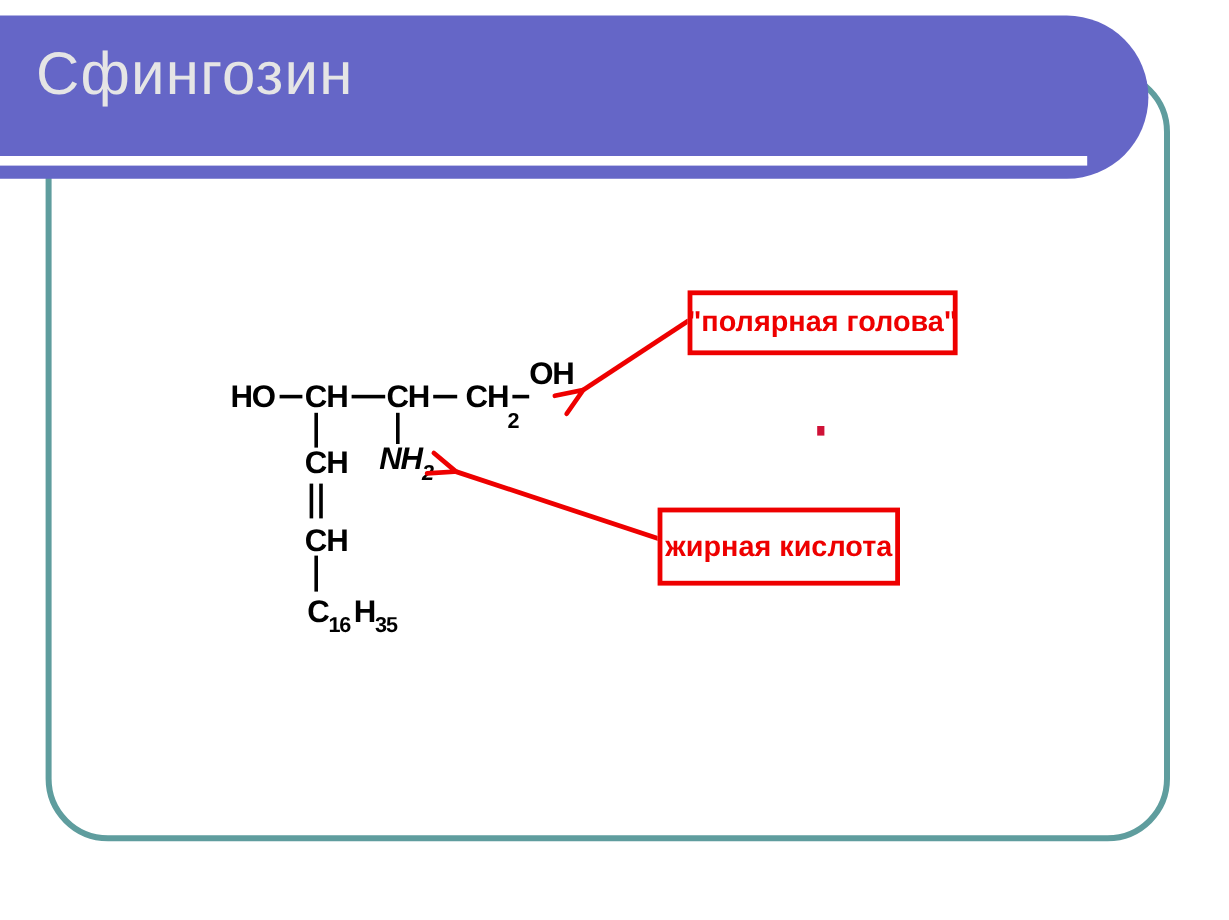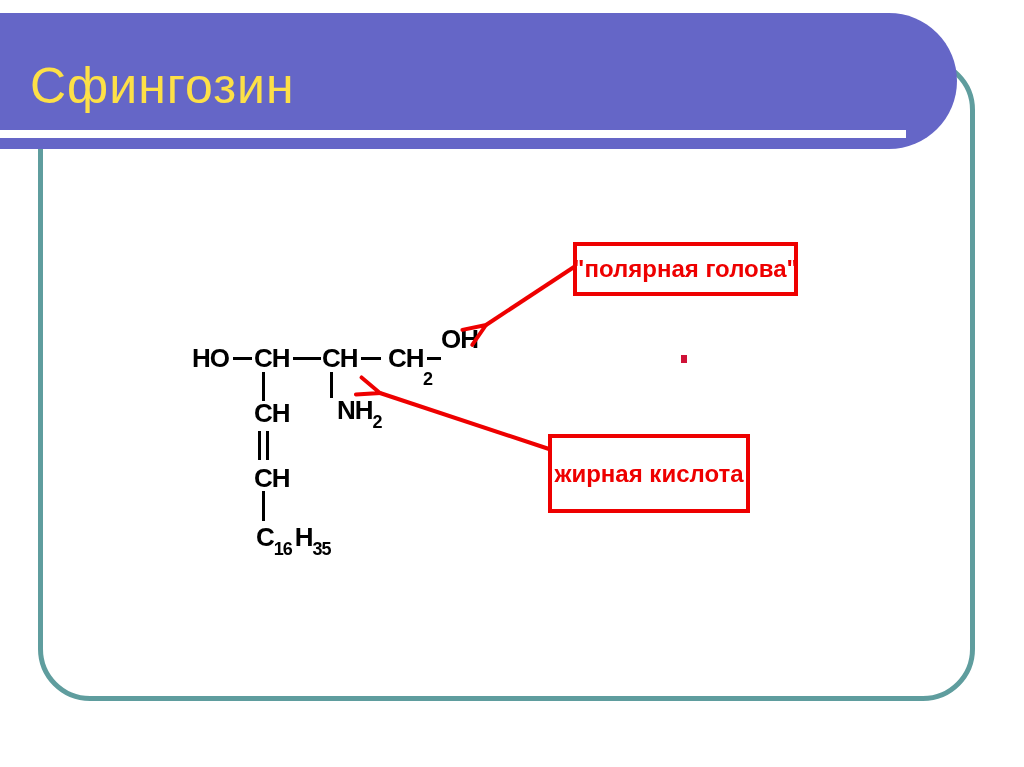--- a/index.html
+++ b/index.html
@@ -28,36 +28,36 @@
   .banner {
     position: absolute;
     left: 0; top: 13px;
     width: 957px; height: 136px;
     background: #6566c7;
     border-radius: 0 68px 68px 0;
     z-index: 2;
   }
   .banner-title {
     position: absolute;
-    left: 30px; top: 48px;
+    left: 30px; top: 23px;
     font-size: 50px;
     letter-spacing: 1px;
     line-height: 1;
-    color: #fde047;
+    color: #e5e5e5;
     white-space: nowrap;
   }
   .banner-line {
     position: absolute;
     left: 0; top: 117px;
     width: 906px; height: 8px;
     background: #ffffff;
   }
 
   
-  .molecule { position: absolute; inset: 0; z-index: 3; margin-top: 28px; }
+  .molecule { position: absolute; inset: 0; z-index: 3; }
   .atom {
     position: absolute;
     font-weight: bold;
     font-size: 26px;
     line-height: 1;
     color: #000000;
     letter-spacing: -1px;
     white-space: nowrap;
   }
   .sub { font-size: 18px; letter-spacing: -1px; }
@@ -74,21 +74,21 @@
     color: #ee0000;
     font-weight: bold;
     display: flex;
     align-items: center;
     justify-content: center;
     background: #ffffff;
     z-index: 4;
     white-space: nowrap;
   }
   #callout-polar { left: 573px; top: 242px; width: 225px; height: 54px; font-size: 24px; }
-  #callout-fatty { left: 548px; top: 423px; width: 202px; height: 79px; font-size: 24px; margin-top: 11px; }
+  #callout-fatty { left: 548px; top: 423px; width: 202px; height: 65px; font-size: 24px; }
 
   .arrows {
     position: absolute;
     left: 0; top: 0;
     width: 1024px; height: 767px;
     z-index: 3;
     pointer-events: none;
   }
 
   .red-dot {
@@ -121,21 +121,21 @@
     <div class="bond-h" style="left:361px; top:329px; width:20px;"></div>
     <span class="atom" style="left:388px; top:317px;">CH</span>
     <span class="atom sub" style="left:423px; top:342px;">2</span>
     <div class="bond-h" style="left:427px; top:329px; width:14px;"></div>
     <span class="atom" style="left:441px; top:298px;">OH</span>
 
     <div class="bond-v" style="left:262px; top:344px; height:29px;"></div>
 
     <div class="bond-v" style="left:330px; top:344px; height:26px;"></div>
 
-    <span class="atom" style="left:337px; top:369px;"><span>NH</span><span class="sub subdown">2</span></span>
+    <span class="atom" style="left:316px; top:369px;font-style:italic;"><span>NH</span><span class="sub subdown">2</span></span>
 
     <span class="atom" style="left:254px; top:372px;">CH</span>
     <div class="bond-v" style="left:258px; top:403px; height:29px;"></div>
     <div class="bond-v" style="left:266px; top:403px; height:29px;"></div>
     <span class="atom" style="left:254px; top:437px;">CH</span>
     <div class="bond-v" style="left:262px; top:463px; height:30px;"></div>
 
     <span class="atom" style="left:256px; top:496px;"><span>C</span><span class="sub subdown">16</span><span class="gapL">H</span><span class="sub subdown">35</span></span>
   </div>
 

